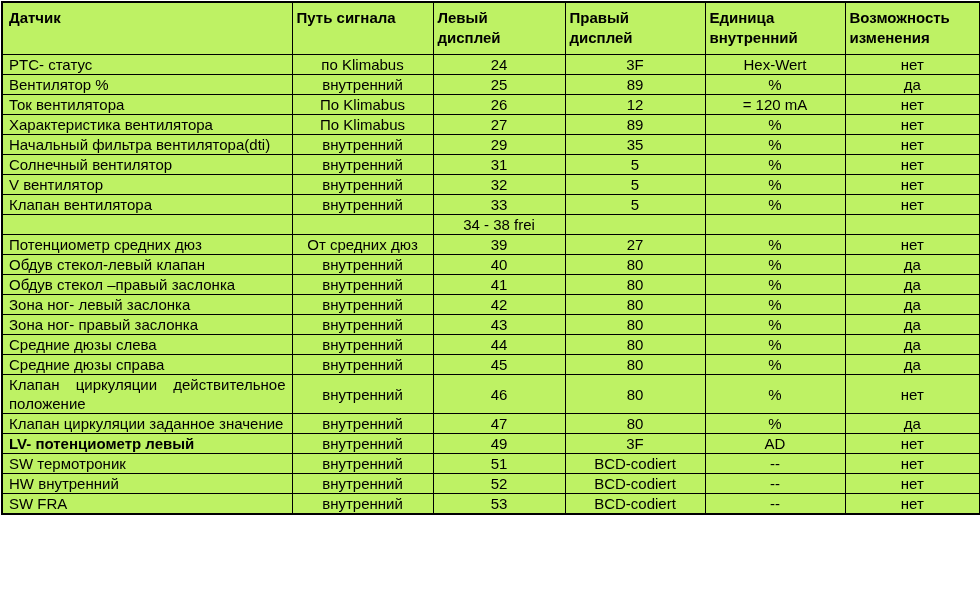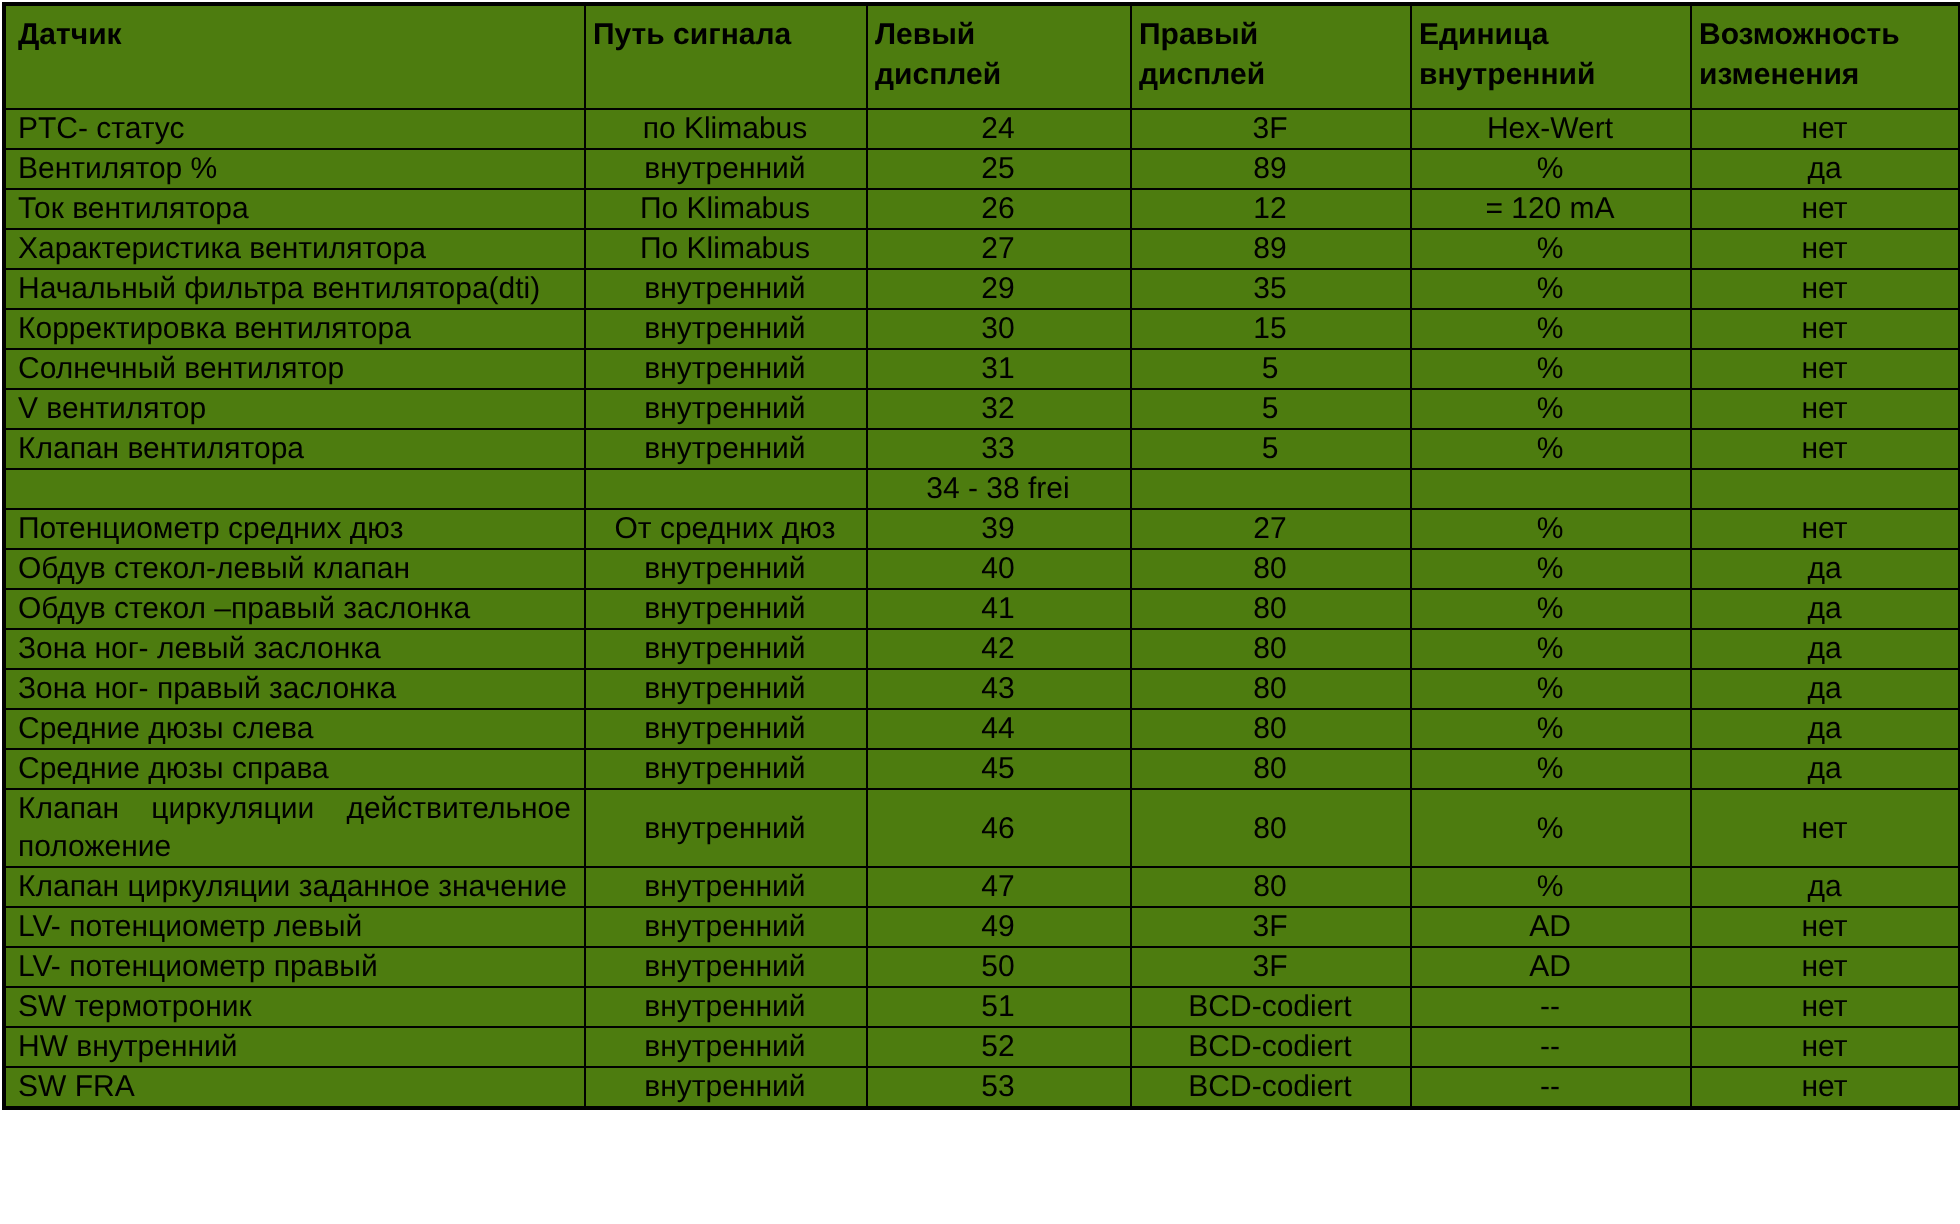--- a/index.html
+++ b/index.html
@@ -12,21 +12,21 @@
     height: 612px;
     overflow: hidden;
     font-family: "Liberation Sans", sans-serif;
     color: #000000;
   }
   table.sensor-table {
     border-collapse: collapse;
     table-layout: fixed;
     width: 978px;
     margin: 1px 0 0 1px;
-    background: #4d7c0f;
+    background: #bef264;
   }
   table.sensor-table th,
   table.sensor-table td {
     border: 1px solid #000000;
     overflow: hidden;
   }
   
   table.sensor-table {
     border: 2px solid #000000;
   }
@@ -55,21 +55,21 @@
   tbody td.c-sensor {
     text-align: left;
     white-space: normal;
     padding-left: 6px;
     padding-right: 6px;
   }
   tbody td.c-sensor.justify {
     text-align: justify;
   }
   tbody td.c-sensor.bold {
-    font-weight: normal;
+    font-weight: bold;
   }
 </style>
 </head>
 <body>
 
 <table class="sensor-table">
   <colgroup>
     <col style="width:290px">
     <col style="width:141px">
     <col style="width:132px">
@@ -138,28 +138,20 @@
   </tr>
       <tr>
     <td class="c-sensor">Начальный фильтра вентилятора(dti)</td>
     <td>внутренний</td>
     <td>29</td>
     <td>35</td>
     <td>%</td>
     <td>нет</td>
   </tr>
       <tr>
-    <td class="c-sensor">Корректировка вентилятора</td>
-    <td>внутренний</td>
-    <td>30</td>
-    <td>15</td>
-    <td>%</td>
-    <td>нет</td>
-  </tr>
-      <tr>
     <td class="c-sensor">Солнечный вентилятор</td>
     <td>внутренний</td>
     <td>31</td>
     <td>5</td>
     <td>%</td>
     <td>нет</td>
   </tr>
       <tr>
     <td class="c-sensor">V вентилятор</td>
     <td>внутренний</td>
@@ -258,28 +250,20 @@
   </tr>
       <tr>
     <td class="c-sensor bold">LV- потенциометр левый</td>
     <td>внутренний</td>
     <td>49</td>
     <td>3F</td>
     <td>AD</td>
     <td>нет</td>
   </tr>
       <tr>
-    <td class="c-sensor">LV- потенциометр правый</td>
-    <td>внутренний</td>
-    <td>50</td>
-    <td>3F</td>
-    <td>AD</td>
-    <td>нет</td>
-  </tr>
-      <tr>
     <td class="c-sensor">SW термотроник</td>
     <td>внутренний</td>
     <td>51</td>
     <td>BCD-codiert</td>
     <td>--</td>
     <td>нет</td>
   </tr>
       <tr>
     <td class="c-sensor">HW внутренний</td>
     <td>внутренний</td>

